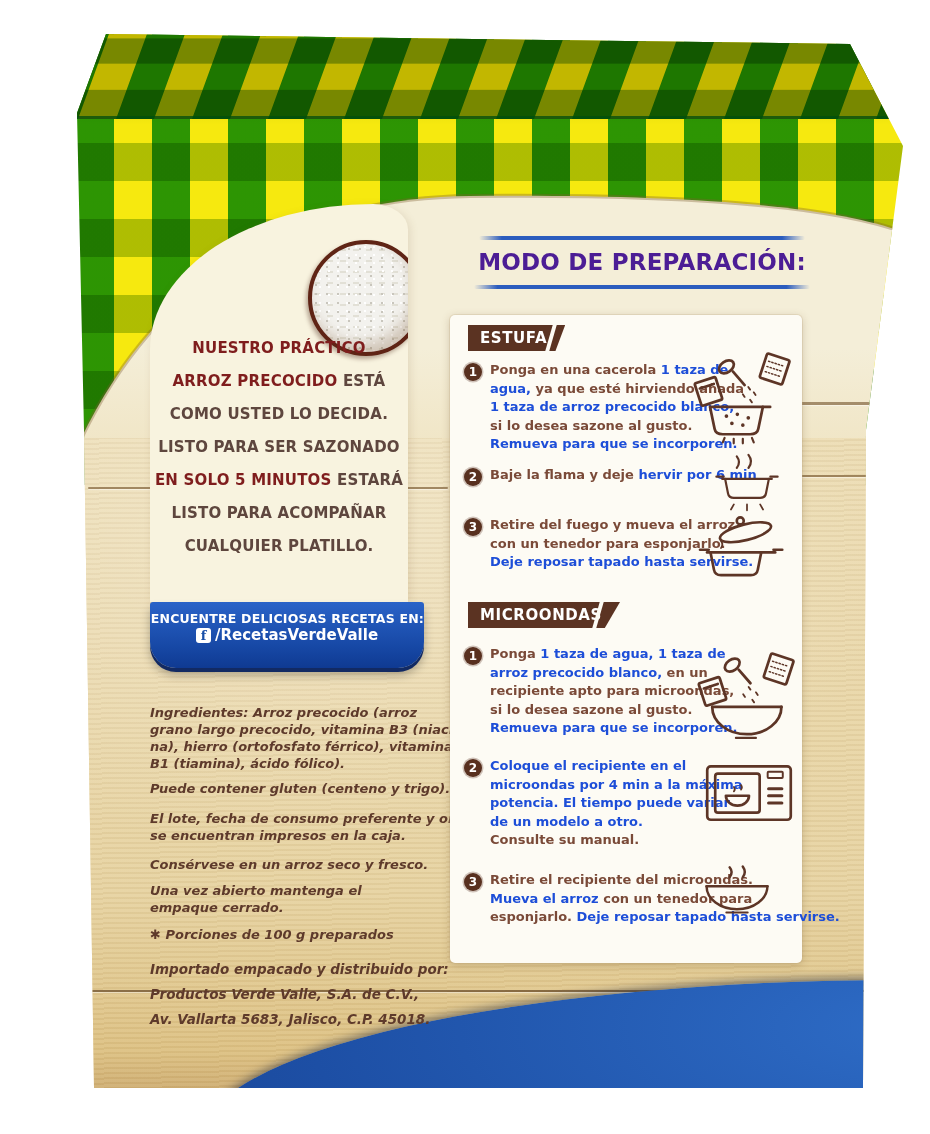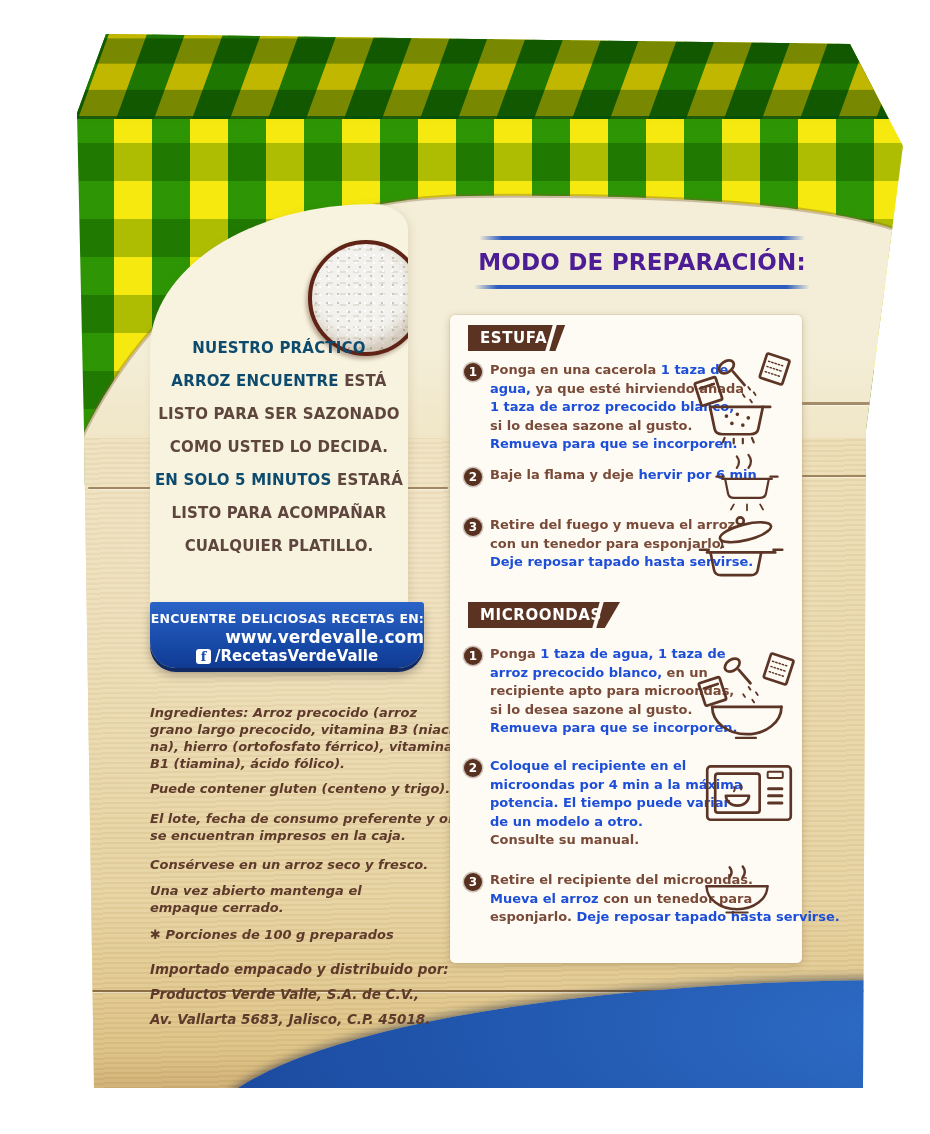--- a/index.html
+++ b/index.html
@@ -49,21 +49,21 @@
   .bowl{position:absolute;left:158px;top:36px;width:116px;height:116px;border-radius:50%;
     border:4px solid #5f2415;box-sizing:border-box;
     background:
       radial-gradient(circle 1.5px at 4px 5px,#c9c6bd 98%,rgba(0,0,0,0)) 0 0/11px 9px,
       radial-gradient(circle 1.5px at 8px 3px,#ffffff 98%,rgba(0,0,0,0)) 0 0/9px 8px,
       radial-gradient(3px 1.5px at 5px 6px,#e2e0d6 98%,rgba(0,0,0,0)) 0 0/13px 11px,
       #f3f2ee;
     box-shadow:inset -6px -9px 14px rgba(120,80,40,.28), -2px 3px 4px rgba(60,20,5,.35);}
   .marketing{position:absolute;left:4px;top:128px;width:250px;text-align:center;}
   .mline{white-space:nowrap;font-size:15px;line-height:33px;color:#5e463e;font-weight:600;letter-spacing:.2px;}
-  .mline .b{color:#0c4a6e;font-weight:800;}
+  .mline .b{color:#7f1d1d;font-weight:800;}
   
   .banner{position:absolute;left:150px;top:602px;width:274px;height:66px;z-index:11;
     background:linear-gradient(180deg,#2a63c8,#1647a4 70%,#0f3a92);
     border-radius:3px 3px 26px 26px;text-align:right;color:#fff;
     box-shadow:0 4px 0 #122a63,0 7px 10px rgba(0,0,0,.28);}
   .banner .b1{font-size:12.5px;font-weight:800;letter-spacing:.2px;margin-top:9px;white-space:nowrap;}
   .banner .b2{font-size:17px;font-weight:800;margin-top:1px;white-space:nowrap;}
   .banner .b3{font-size:15px;font-weight:800;margin-top:0px;white-space:nowrap;display:flex;align-items:center;justify-content:center;}
   .fb{display:inline-flex;width:15px;height:15px;background:#fff;color:#174ea8;border-radius:3px;
     font-weight:800;align-items:center;justify-content:center;font-size:13px;margin-right:4px;
@@ -130,32 +130,31 @@
     <div class="seam s2"></div>
     <div class="seam s3"></div>
     <div class="seam s4"></div>
 
     <div class="blue-curve"></div>
 
     <div class="left-panel">
       <div class="bowl"></div>
       <div class="marketing">
           <div class="mline"><span class="b">NUESTRO PRÁCTICO</span></div>
-          <div class="mline"><span class="b">ARROZ ENCUENTRE</span><span> ESTÁ</span></div>
+          <div class="mline"><span class="b">ARROZ PRECOCIDO</span><span> ESTÁ</span></div>
+          <div class="mline"><span>COMO USTED LO DECIDA.</span></div>
           <div class="mline"><span>LISTO PARA SER SAZONADO</span></div>
-          <div class="mline"><span>COMO USTED LO DECIDA.</span></div>
           <div class="mline"><span class="b">EN SOLO 5 MINUTOS</span><span> ESTARÁ</span></div>
           <div class="mline"><span>LISTO PARA ACOMPAÑAR</span></div>
           <div class="mline"><span>CUALQUIER PLATILLO.</span></div>
         </div>
     </div>
 
     <div class="banner">
       <div class="b1">ENCUENTRE DELICIOSAS RECETAS EN:</div>
-      <div class="b2">www.verdevalle.com</div>
       <div class="b3">
         <span class="fb">f</span>
         <span>/RecetasVerdeValle</span>
       </div>
     </div>
 
     <div class="left-text">
       <p class="p1">
           <span class="ln">Ingredientes: Arroz precocido (arroz</span>
           <span class="ln">grano largo precocido, vitamina B3 (niaci-</span>

